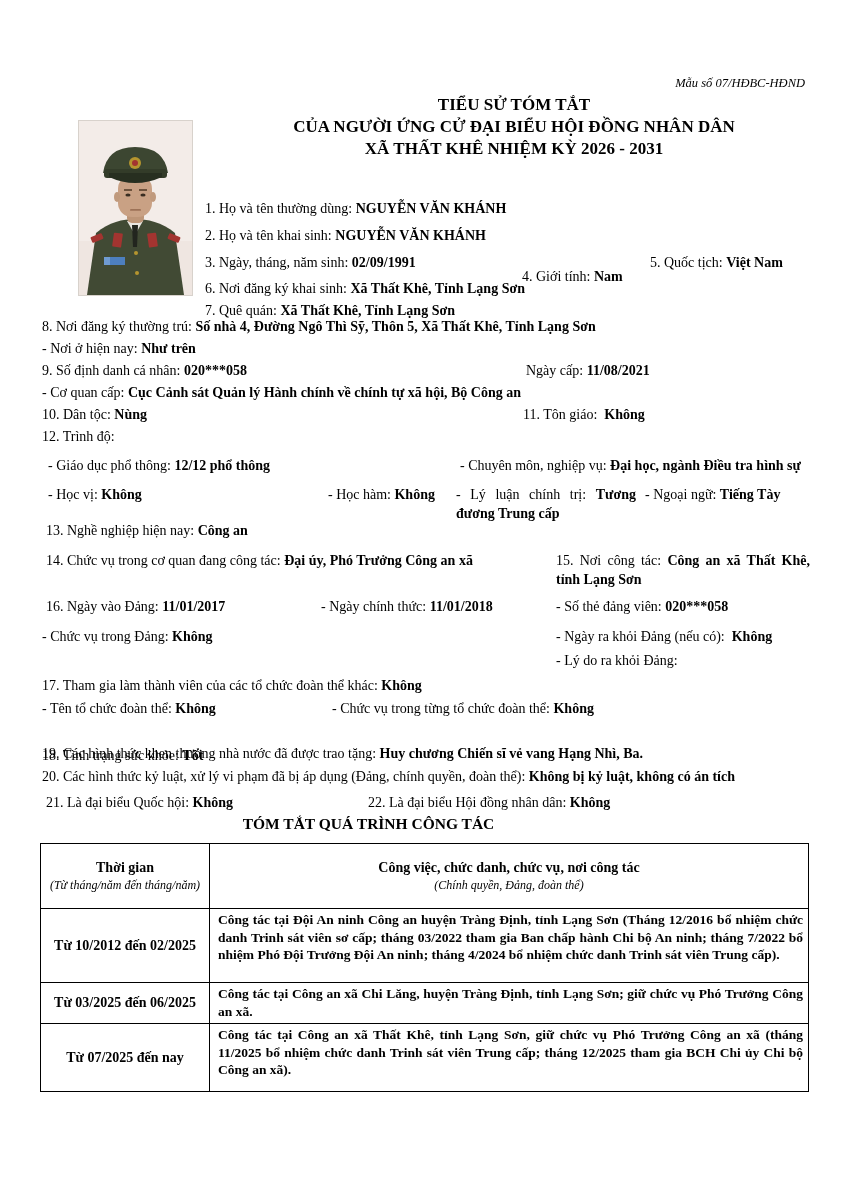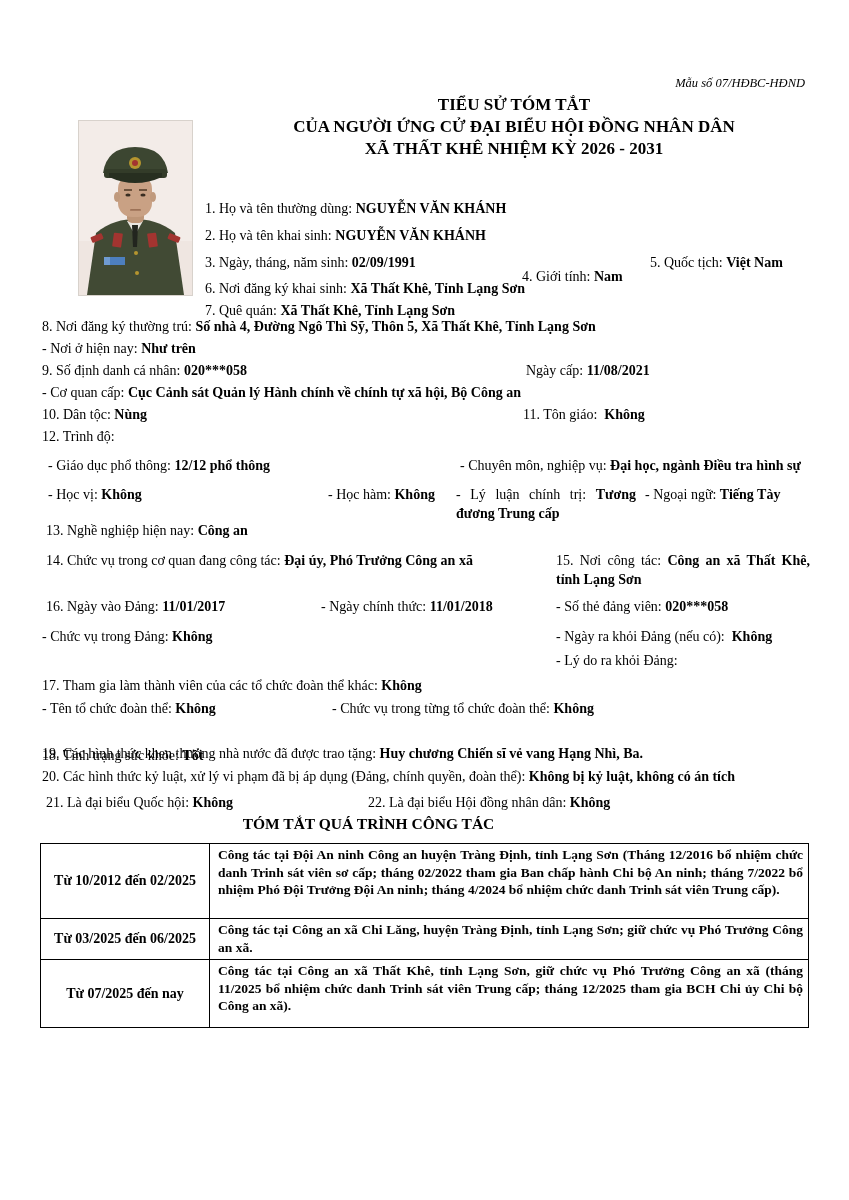--- a/index.html
+++ b/index.html
@@ -131,23 +131,33 @@
   <div class="ln" style="left:42px;top:746px"><span class="lbl">18. Tình trạng sức khỏe:</span> <span class="v">Tốt</span></div>
   <div class="ln" style="left:42px;top:744px"><span class="lbl">19. Các hình thức khen thưởng nhà nước đã được trao tặng:</span> <span class="v">Huy chương Chiến sĩ vẻ vang Hạng Nhì, Ba.</span></div>
   <div class="ln" style="left:42px;top:767px"><span class="lbl">20. Các hình thức kỷ luật, xử lý vi phạm đã bị áp dụng (Đảng, chính quyền, đoàn thể):</span> <span class="v">Không bị kỷ luật, không có án tích</span></div>
 
   <div class="ln" style="left:46px;top:793px"><span class="lbl">21. Là đại biểu Quốc hội:</span> <span class="v">Không</span></div>
   <div class="ln" style="left:368px;top:793px"><span class="lbl">22. Là đại biểu Hội đồng nhân dân:</span> <span class="v">Không</span></div>
 
   <div class="career-title">TÓM TẮT QUÁ TRÌNH CÔNG TÁC</div>
 
   <div class="tbl">
+    <div class="tr" style="height:64px">
+      <div class="c1">
+        <div class="th-b">Thời gian</div>
+        <div class="th-i">(Từ tháng/năm đến tháng/năm)</div>
+      </div>
+      <div class="c2 hdr">
+        <div class="th-b">Công việc, chức danh, chức vụ, nơi công tác</div>
+        <div class="th-i">(Chính quyền, Đảng, đoàn thể)</div>
+      </div>
+    </div>
     <div class="tr" style="height:74px">
       <div class="c1 time">Từ 10/2012 đến 02/2025</div>
-      <div class="c2 body">Công tác tại Đội An ninh Công an huyện Tràng Định, tỉnh Lạng Sơn (Tháng 12/2016 bổ nhiệm chức danh Trinh sát viên sơ cấp; tháng 02/2022 tham gia Ban chấp hành Chi bộ An ninh; tháng 7/2022 bổ nhiệm Phó Đội Trưởng Đội An ninh; tháng 4/2024 bổ nhiệm chức danh Trinh sát viên Trung cấp).</div>
+      <div class="c2 body">Công tác tại Đội An ninh Công an huyện Tràng Định, tỉnh Lạng Sơn (Tháng 12/2016 bổ nhiệm chức danh Trinh sát viên sơ cấp; tháng 03/2022 tham gia Ban chấp hành Chi bộ An ninh; tháng 7/2022 bổ nhiệm Phó Đội Trưởng Đội An ninh; tháng 4/2024 bổ nhiệm chức danh Trinh sát viên Trung cấp).</div>
     </div>
     <div class="tr" style="height:41px">
       <div class="c1 time">Từ 03/2025 đến 06/2025</div>
       <div class="c2 body">Công tác tại Công an xã Chi Lăng, huyện Tràng Định, tỉnh Lạng Sơn; giữ chức vụ Phó Trưởng Công an xã.</div>
     </div>
     <div class="tr" style="height:68px">
       <div class="c1 time">Từ 07/2025 đến nay</div>
       <div class="c2 body">Công tác tại Công an xã Thất Khê, tỉnh Lạng Sơn, giữ chức vụ Phó Trưởng Công an xã (tháng 11/2025 bổ nhiệm chức danh Trinh sát viên Trung cấp; tháng 12/2025 tham gia BCH Chi ủy Chi bộ Công an xã).</div>
     </div>
   </div>

